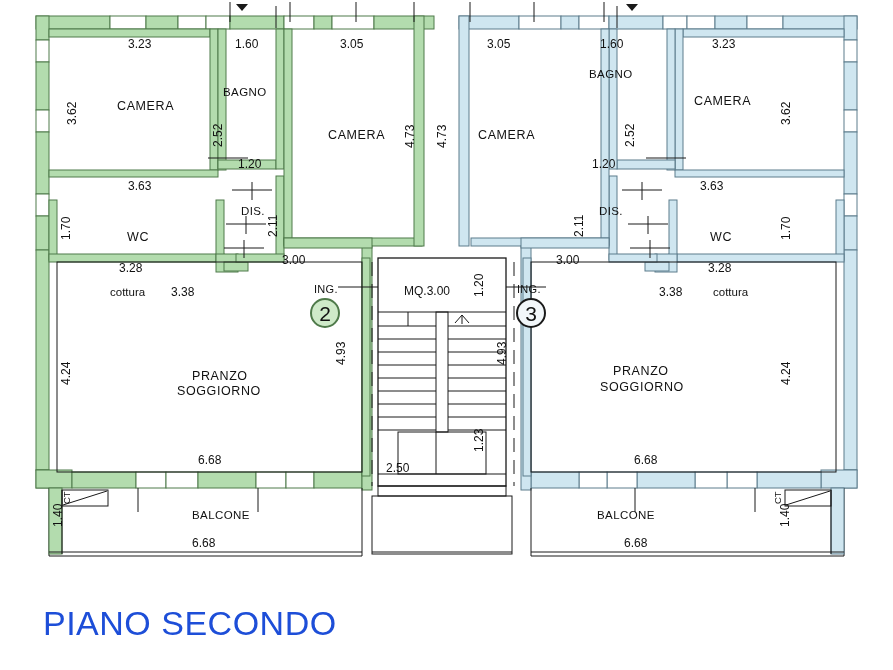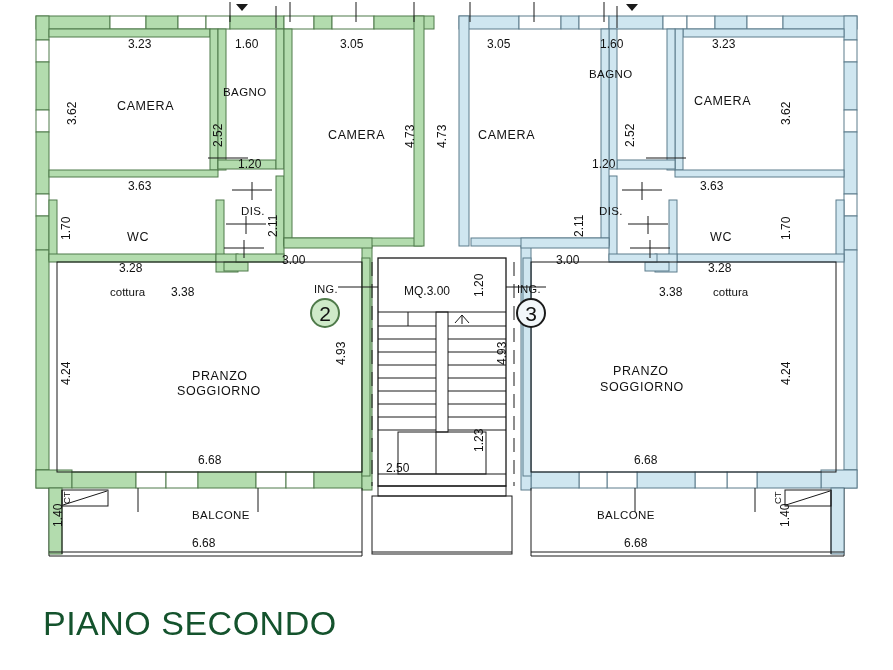--- a/index.html
+++ b/index.html
@@ -7,21 +7,21 @@
   body{
     width:893px;height:670px;overflow:hidden;
     font-family:"Liberation Sans", sans-serif;
     color:#111;
     -webkit-font-smoothing:antialiased;
   }
   #stage{position:relative;width:728px;height:670px;background:#fff;}
   svg#plan{position:absolute;left:0;top:0;width:893px;height:670px;}
   .ttl{
     position:absolute;left:43px;top:604px;
-    font-size:34px;letter-spacing:0.5px;color:#14532d;
+    font-size:34px;letter-spacing:0.5px;color:#1d4ed8;
     font-family:"Liberation Sans", sans-serif;font-weight:400;
   }
   
   text{font-family:"Liberation Sans", sans-serif;fill:#111;}
   .room{font-size:12.5px;letter-spacing:0.6px;}
   .room-sm{font-size:11.5px;letter-spacing:0.4px;}
   .dim{font-size:12px;}
   .dim-v{font-size:12px;}
   .lower{font-size:11.5px;}
   .mq{font-size:12px;}

